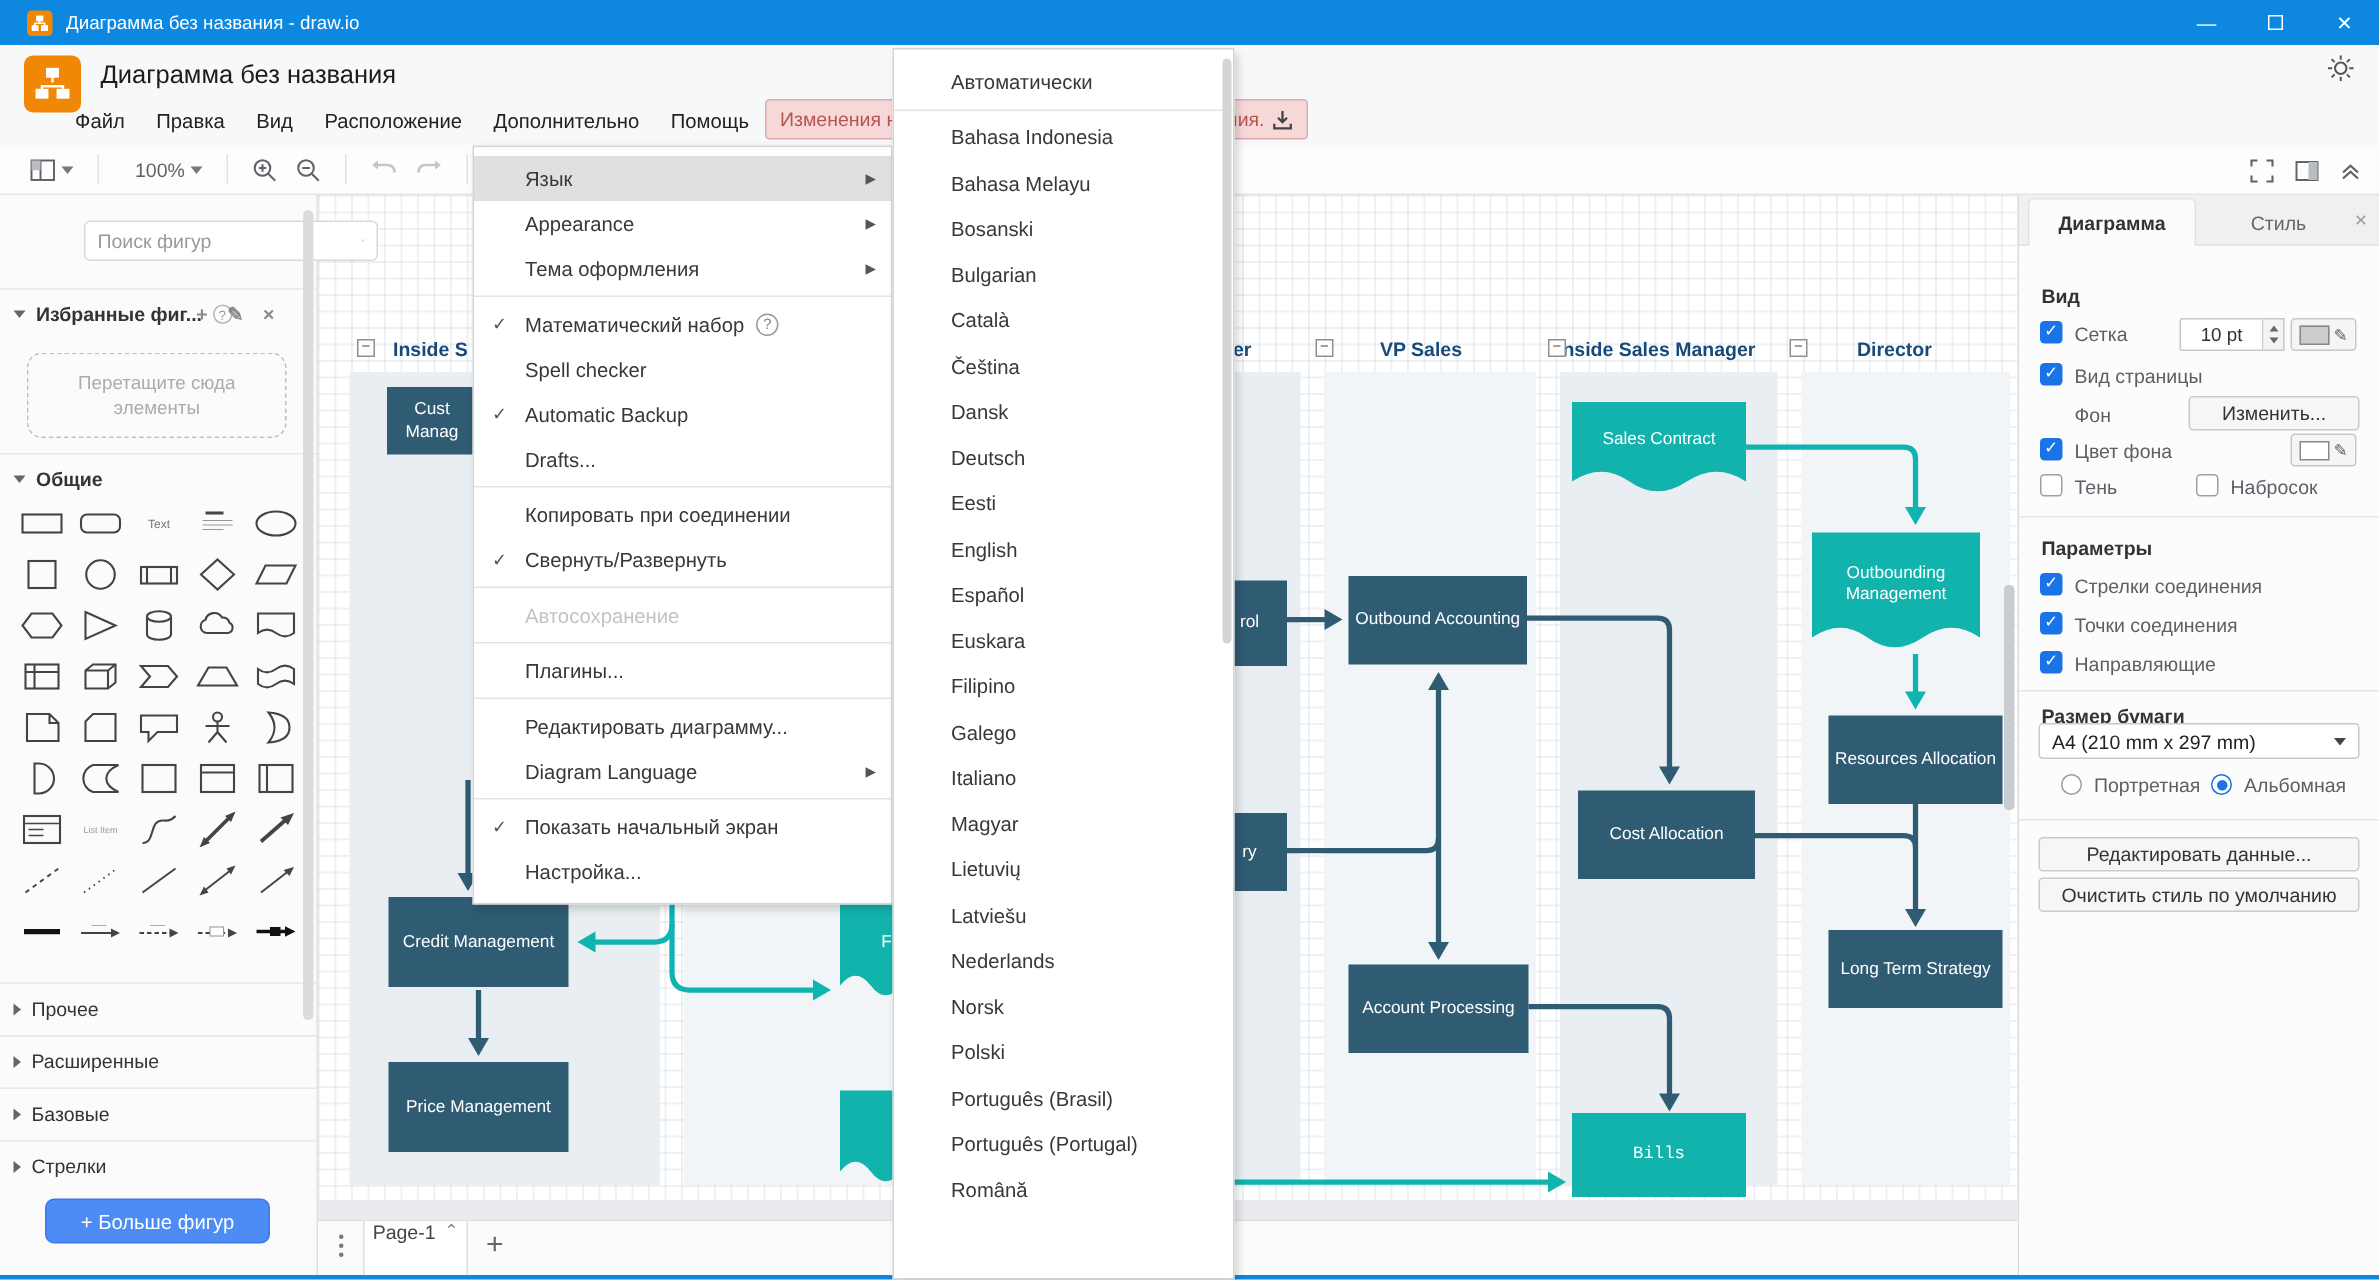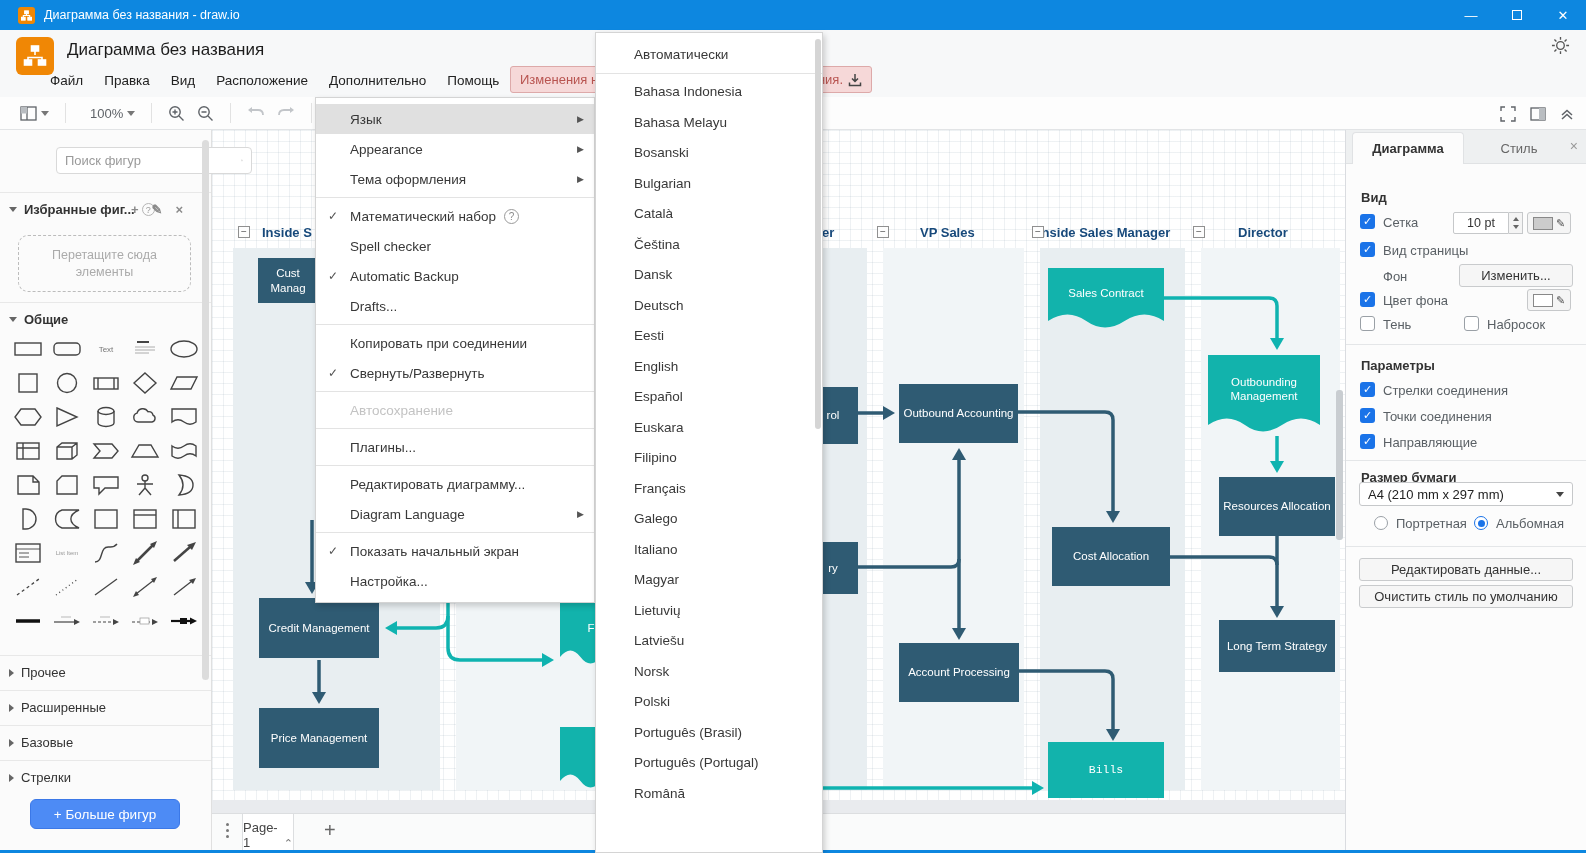--- a/index.html
+++ b/index.html
@@ -86,21 +86,21 @@
   #paper-select { position:absolute; left:13px; top:352px; width:214px; height:24px; background:#fff; border:1px solid #c6c8ca; border-radius:3px; display:flex; align-items:center; justify-content:space-between; padding:0 8px; color:#222; }
   .radio { position:absolute; width:14px; height:14px; border-radius:50%; }
   .radio.off { border:1.5px solid #9aa0a6; background:#fff; }
   .radio.on { border:1.5px solid #1a73e8; background:#fff; }
   .radio.on::after { content:""; position:absolute; left:2.5px; top:2.5px; width:7px; height:7px; border-radius:50%; background:#1a73e8; }
 
   
   #footerbar { position:absolute; left:212px; top:813px; width:1133px; height:37px; background:#fafbfb; border-top:1px solid #dcdee0; z-index:10; }
   #page-dots { position:absolute; left:14px; top:9px; display:flex; flex-direction:column; gap:3px; }
   #page-dots i { width:3px; height:3px; border-radius:50%; background:#777; }
-  #page-tab { position:absolute; left:30px; top:0; width:52px; height:36px; background:#fff; border-left:1px solid #dcdee0; border-right:1px solid #dcdee0; display:flex; align-items:flex-end; justify-content:center; gap:6px; font-size:13px; color:#444; }
+  #page-tab { position:absolute; left:30px; top:0; width:70px; height:36px; background:#fff; border-left:1px solid #dcdee0; border-right:1px solid #dcdee0; display:flex; align-items:flex-start; justify-content:center; gap:6px; font-size:13px; color:#444; }
   #page-tab .up { font-size:11px; color:#777; }
   #add-page { position:absolute; left:112px; top:5px; font-size:20px; color:#666; }
   #bluebottom { position:absolute; left:0; top:850px; width:1586px; height:3px; background:#0d87e0; z-index:30; }
 
   
   #dropdown { position:absolute; left:315px; top:97px; width:280px; background:#fff; border:1px solid #d4d4d4; box-shadow:2px 3px 6px rgba(0,0,0,.18); z-index:50; padding:6px 0; }
   .mi { height:30px; display:flex; align-items:center; font-size:13.5px; color:#383838; position:relative; }
   .mi .gut { width:34px; display:flex; align-items:center; justify-content:center; color:#555; font-size:12px; }
   .mi.hl { background:#e0e0e0; }
   .mi.dis { color:#c3c3c3; }
@@ -805,24 +805,24 @@
     <div class="smi">Bulgarian</div>
     <div class="smi">Català</div>
     <div class="smi">Čeština</div>
     <div class="smi">Dansk</div>
     <div class="smi">Deutsch</div>
     <div class="smi">Eesti</div>
     <div class="smi">English</div>
     <div class="smi">Español</div>
     <div class="smi">Euskara</div>
     <div class="smi">Filipino</div>
-    <div class="smi">Français</div>
     <div class="smi">Galego</div>
     <div class="smi">Italiano</div>
     <div class="smi">Magyar</div>
     <div class="smi">Lietuvių</div>
     <div class="smi">Latviešu</div>
+    <div class="smi">Nederlands</div>
     <div class="smi">Norsk</div>
     <div class="smi">Polski</div>
     <div class="smi">Português (Brasil)</div>
     <div class="smi">Português (Portugal)</div>
     <div class="smi">Română</div>
   </div>
 
 </body></html>

